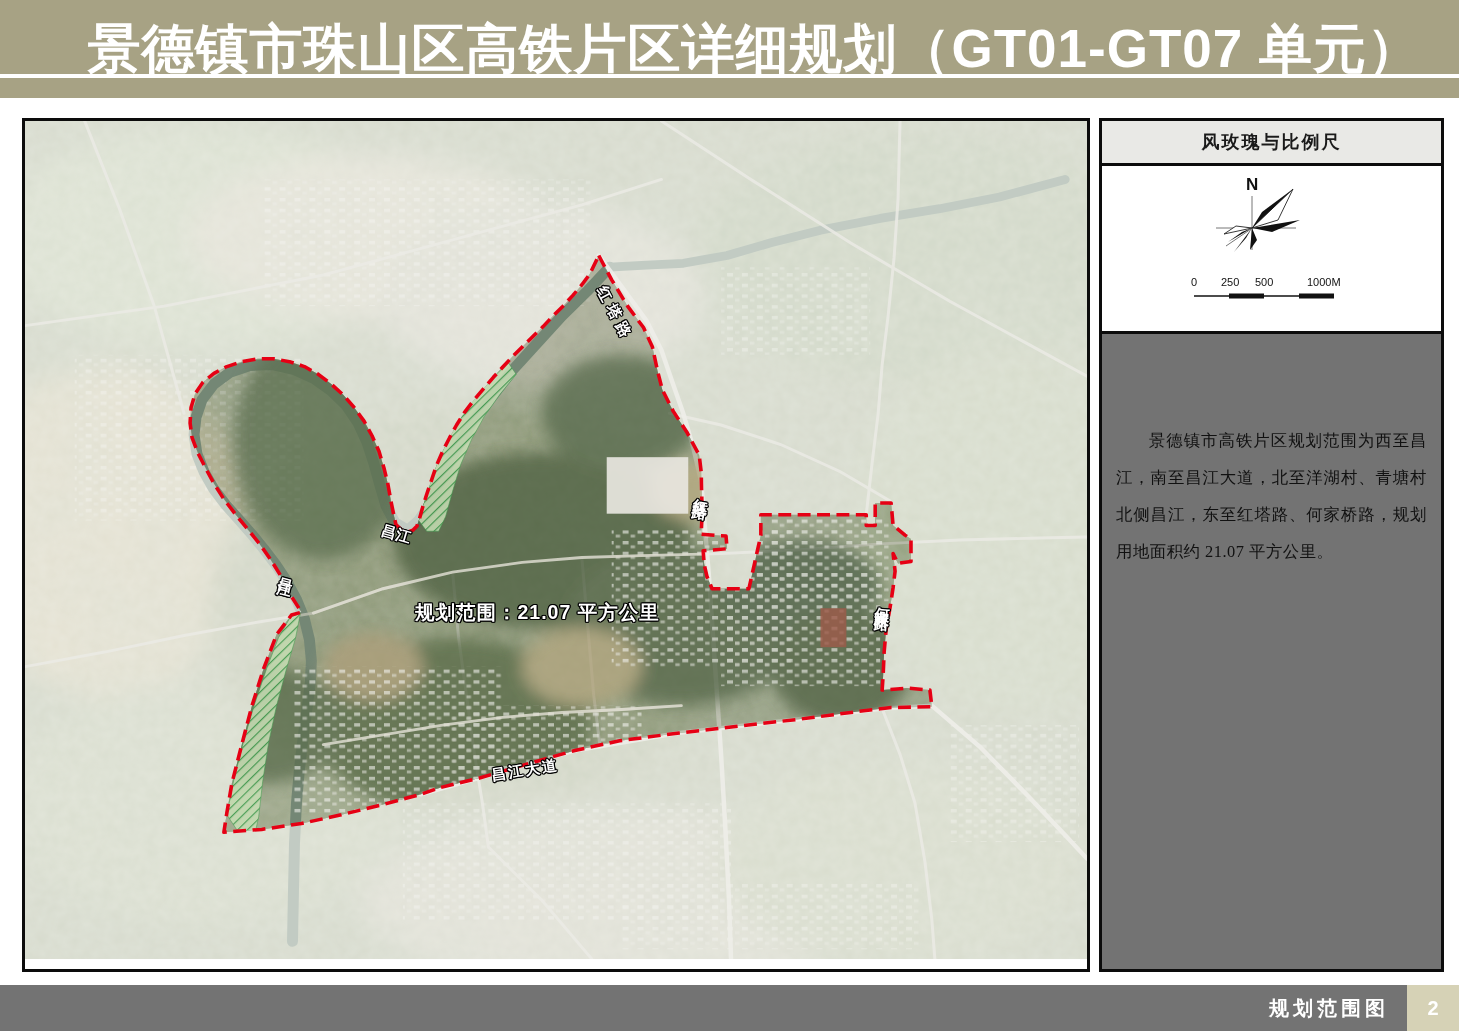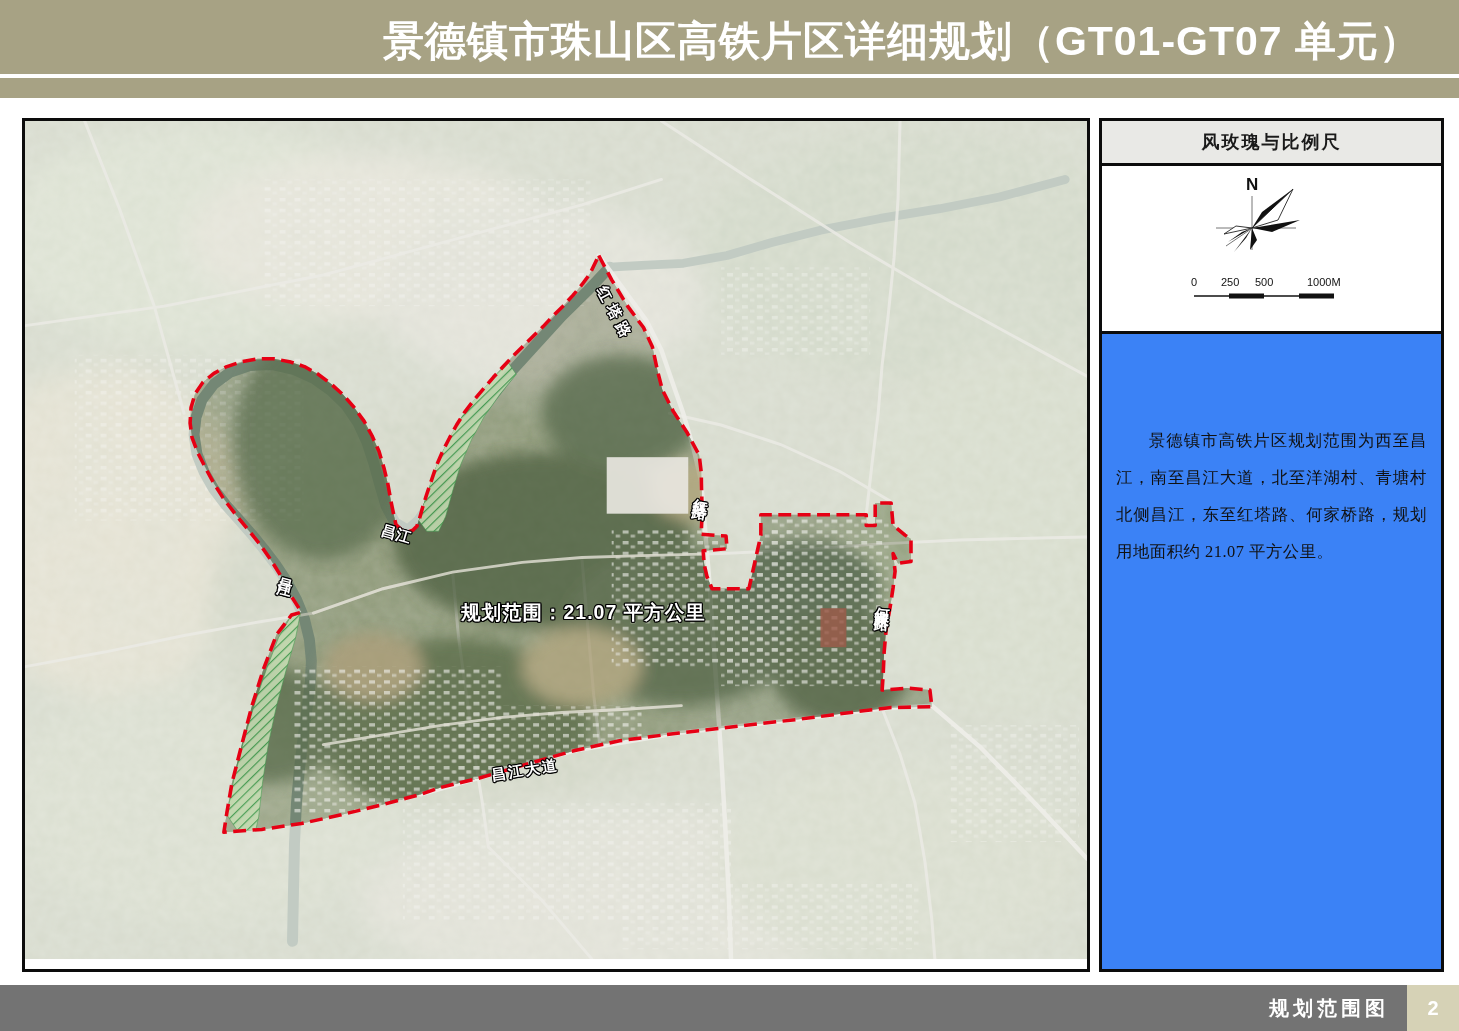--- a/index.html
+++ b/index.html
@@ -5,40 +5,40 @@
   html,body{margin:0;padding:0;}
   body{
     width:1459px;height:1031px;position:relative;overflow:hidden;
     background:#ffffff;
     font-family:"Liberation Sans","DejaVu Sans",sans-serif;
   }
   
   .band-main{position:absolute;left:0;top:0;width:1459px;height:74px;background:#a7a284;}
   .band-title{
     position:absolute;right:38px;top:14px;
-    color:#ffffff;font-size:41px;font-weight:bold;letter-spacing:1px;white-space:nowrap;
+    color:#ffffff;font-size:53px;font-weight:bold;letter-spacing:1px;white-space:nowrap;
   }
   .band-strip{position:absolute;left:0;top:78px;width:1459px;height:20px;background:#a7a284;}
   
   .map-frame{
     position:absolute;left:22px;top:118px;width:1062px;height:848px;
     border:3px solid #0c0c0c;background:#ffffff;
   }
   .map-frame svg.mapsvg{display:block;width:1062px;height:838px;}
   .map-labels{position:absolute;left:0;top:0;width:1062px;height:838px;pointer-events:none;}
   .olbl{
     position:absolute;color:#ffffff;font-weight:bold;white-space:nowrap;
     text-shadow:-1.2px 0 #000,1.2px 0 #000,0 -1.2px #000,0 1.2px #000,
                 -0.9px -0.9px #000,0.9px -0.9px #000,-0.9px 0.9px #000,0.9px 0.9px #000;
   }
   .olbl.vert{writing-mode:vertical-rl;text-orientation:upright;letter-spacing:3px;}
   
   .side-panel{
     position:absolute;left:1099px;top:118px;width:339px;height:848px;
-    border:3px solid #0c0c0c;background:#3b82f6;
+    border:3px solid #0c0c0c;background:#737373;
   }
   .side-head{
     height:42px;border-bottom:3px solid #0c0c0c;background:#e9e9e6;
     display:flex;align-items:center;justify-content:center;
     font-size:18px;font-weight:bold;color:#1a1a1a;letter-spacing:2px;
   }
   .wind-box{position:relative;height:165px;border-bottom:3px solid #0c0c0c;background:#ffffff;}
   .compass{position:absolute;left:92px;top:8px;}
   .scalebar{position:absolute;left:86px;top:108px;}
   .desc-box{padding:48px 14px 0 14px;margin-top:40px;}
@@ -189,21 +189,21 @@
     <path d="M577,138 L590,163 606,190 622,212 631,232 636,256 641,276 652,298 666,320 678,343 680,360 681,402 680,424 705,426 706,439 682,441 683,455 686,468 691,480 728,480 740,425 740,404 846,404 846,415 855,415 855,392 871,392 873,415 885,425 891,429 891,452 878,454 873,444 875,462 873,479 870,499 866,522 864,545 863,569 862,584 887,582 910,584 912,601 871,602 838,606 778,614 718,621 658,628 598,636 553,646 498,662 458,674 418,684 398,691 358,702 318,712 278,721 238,727 200,730 203,710 208,680 218,640 228,601 240,562 253,527 268,507 278,504 268,488 258,468 247,450 236,434 224,419 212,404 200,388 190,372 182,357 174,341 168,325 166,310 167,294 171,280 179,268 190,259 203,252 218,247 234,244 250,244 266,247 281,252 295,260 308,270 320,281 331,294 341,308 349,323 356,339 361,356 365,373 368,390 371,405 373,414 378,419 384,422 390,420 394,416 397,407 400,396 404,383 409,368 414,353 420,339 427,325 434,312 442,299 451,287 461,275 471,263 481,252 491,241 501,231 511,221 521,211 531,200 541,190 551,179 560,168 568,157 Z" fill="none" stroke="#e60014" stroke-width="3.6" stroke-dasharray="13 6.5" stroke-linejoin="round"></path>
   </svg>
 
   <div class="map-labels">
     <div class="olbl" style="left:584px;top:162px;font-size:15px;transform:rotate(62deg);transform-origin:left top;letter-spacing:5px;">红塔路</div>
     <div class="olbl vert" style="left:668px;top:366px;font-size:15px;transform:rotate(10deg);">红塔路</div>
     <div class="olbl" style="left:356px;top:404px;font-size:15px;transform:rotate(16deg);">昌江</div>
     <div class="olbl vert" style="left:254px;top:446px;font-size:15px;transform:rotate(14deg);">昌江</div>
     <div class="olbl vert" style="left:848px;top:474px;font-size:15px;transform:rotate(4deg);">何家桥路</div>
     <div class="olbl" style="left:466px;top:640px;font-size:15px;transform:rotate(-9deg);letter-spacing:2px;">昌江大道</div>
-    <div class="olbl" style="left:390px;top:478px;font-size:19.5px;letter-spacing:1px;margin-left:46px;">规划范围：21.07 平方公里</div>
+    <div class="olbl" style="left:390px;top:478px;font-size:19.5px;letter-spacing:1px;">规划范围：21.07 平方公里</div>
   </div>
 </div>
 
 <div class="side-panel">
   <div class="side-head">风玫瑰与比例尺</div>
 
   <div class="wind-box">
     <svg class="compass" width="130" height="92" viewBox="0 0 130 92">
       <text x="52" y="16" font-size="17" font-weight="bold" fill="#111" font-family="Liberation Sans, sans-serif">N</text>
       <g stroke="#777" stroke-width="1">

